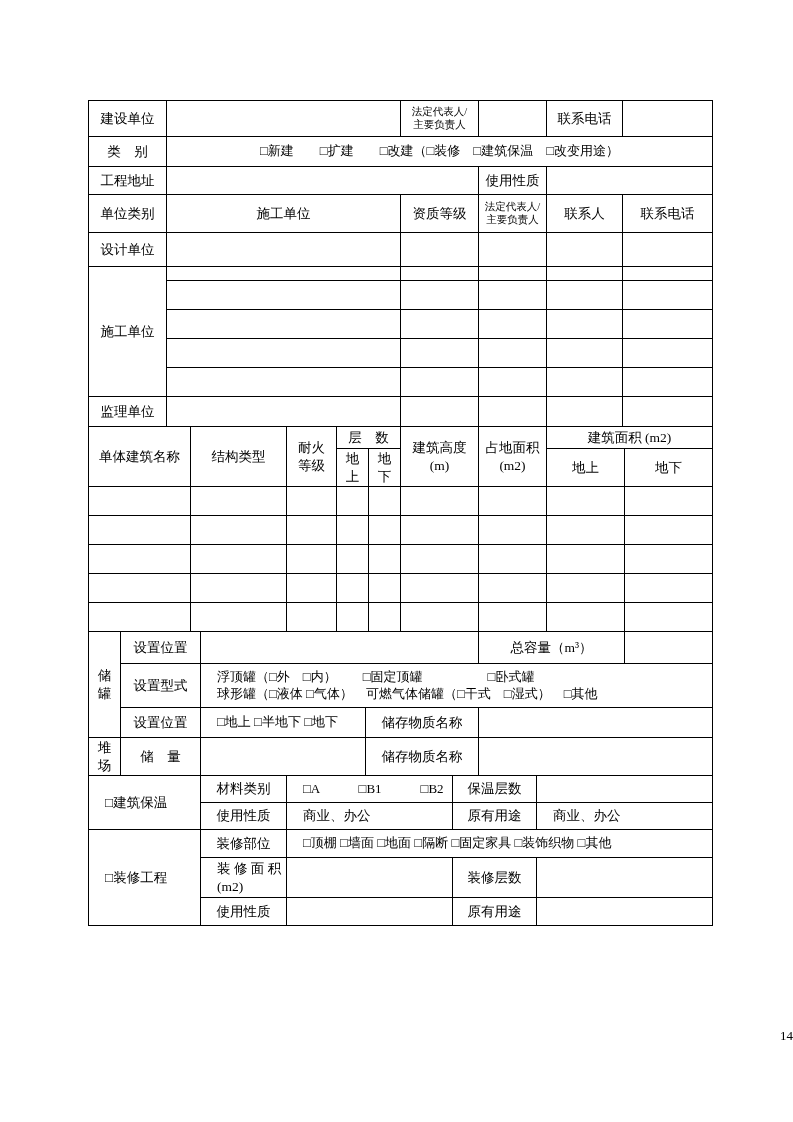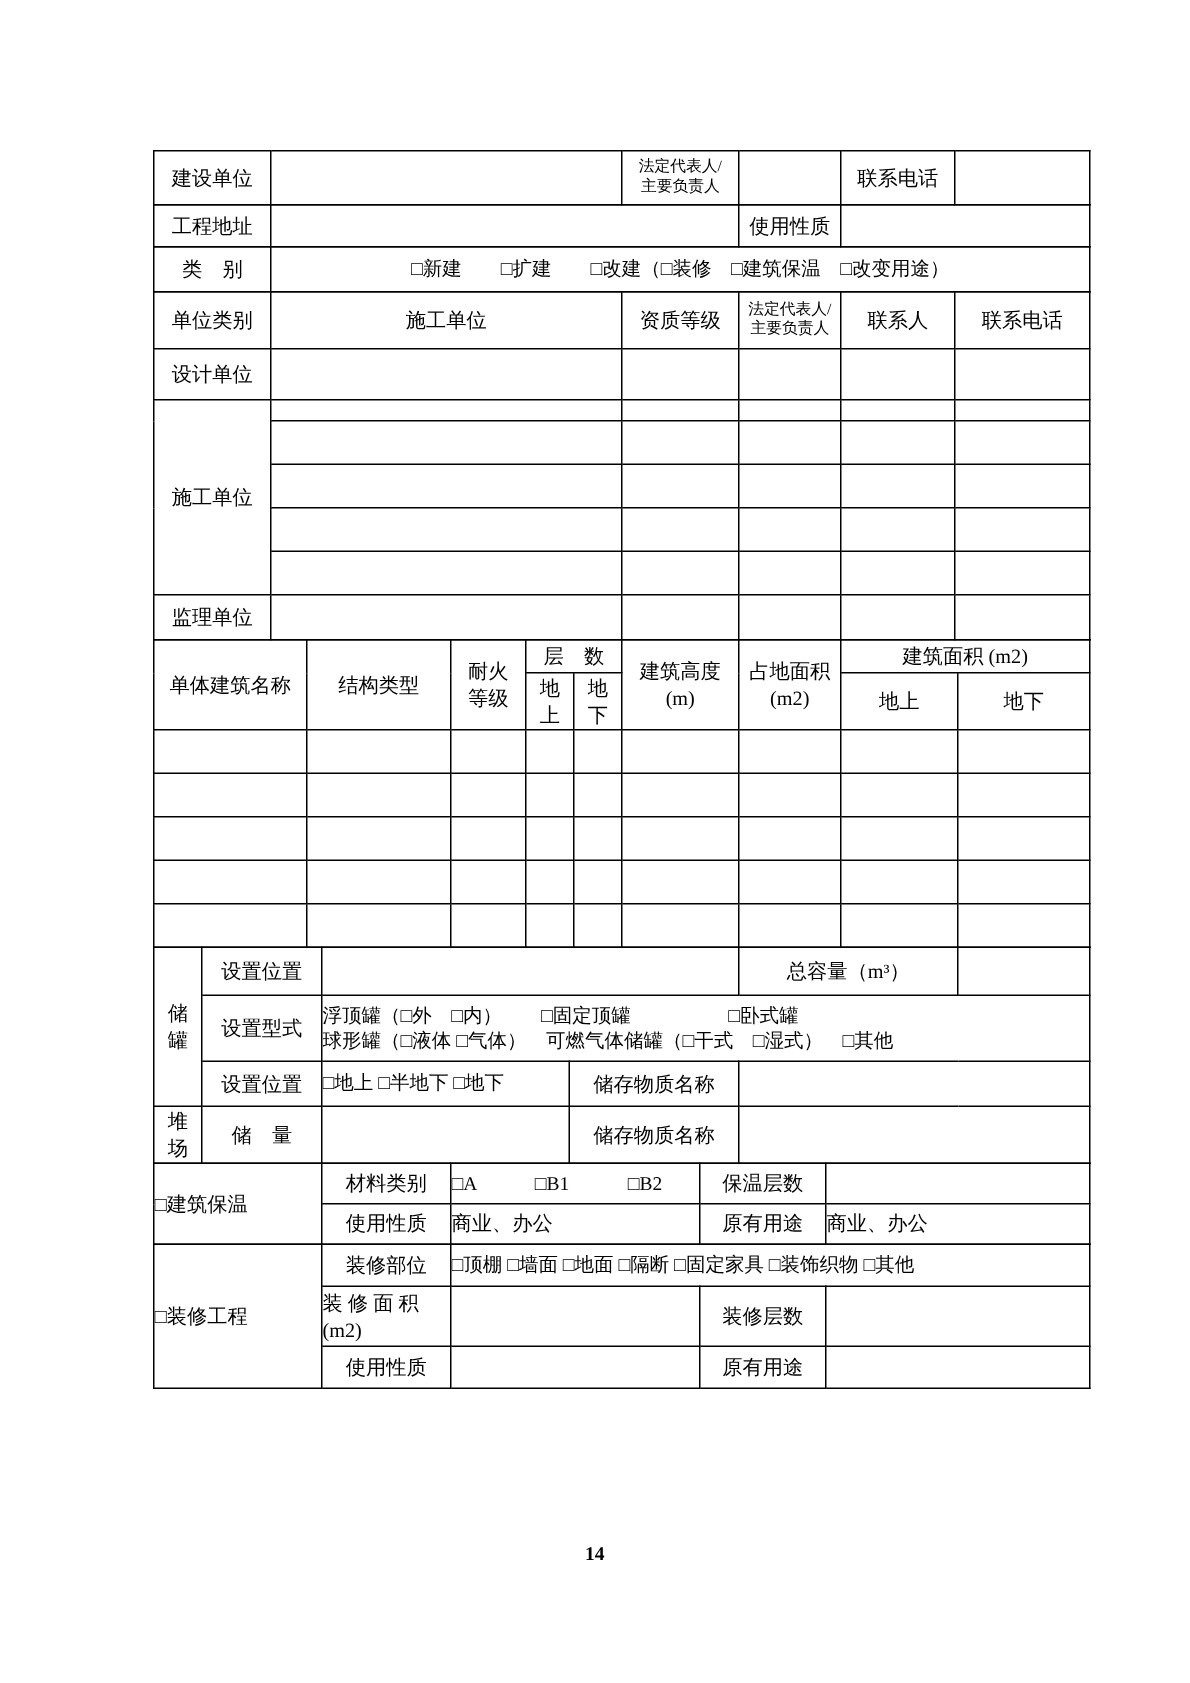--- a/index.html
+++ b/index.html
@@ -2,41 +2,40 @@
 <html><head>
 <meta charset="utf-8">
 <style>
   * { margin:0; padding:0; box-sizing:border-box; }
   html,body { background:#ffffff; }
   body {
     width:793px; height:1122px; position:relative;
     font-family:"Liberation Serif","DejaVu Serif",serif;
     color:#000;
   }
-  .sheet { position:absolute; left:88px; top:100px; width:624px;margin-left:14px; }
+  .sheet { position:absolute; left:88px; top:100px; width:624px; }
   table { border-collapse:collapse; table-layout:fixed; width:624px; margin-top:-1px; }
   .sheet table:first-child { margin-top:0; }
   td {
     border:1px solid #000;
     font-size:13.5px;
     text-align:center;
     vertical-align:middle;
     padding:1px 3px;
     white-space:pre-line;
     line-height:1.3;
     overflow:hidden;
   }
-  td.left { text-align:left; padding-left:0; }
+  td.left { text-align:left; padding-left:16px; }
   td.small { font-size:10.5px; line-height:1.15; }
   td.opts { font-size:13px; }
   .pagenum {
     position:absolute; top:1028px; left:0; width:793px;
-    text-align:center; font-size:13px;
+    text-align:right; font-size:13px;
     font-family:"Liberation Serif","DejaVu Serif",serif;
-    font-weight:bold;
   }
 </style>
 </head>
 <body>
 
 <div class="sheet">
 
   <table>
     <colgroup>
         <col style="width:78px">
@@ -55,43 +54,43 @@
       <td></td>
       <td>联系电话</td>
       <td></td>
     </tr>
   </tbody>
     </table>
 
   <table>
     <colgroup>
         <col style="width:78px">
+        <col style="width:546px">
+      </colgroup>
+    <tbody>
+        <tr style="height:30px">
+      <td>类　别</td>
+      <td class="opts">□新建　　□扩建　　□改建（□装修　□建筑保温　□改变用途）</td>
+    </tr>
+  </tbody>
+    </table>
+
+  <table>
+    <colgroup>
+        <col style="width:78px">
         <col style="width:312px">
         <col style="width:68px">
         <col style="width:166px">
       </colgroup>
     <tbody>
         <tr style="height:28px">
       <td>工程地址</td>
       <td></td>
       <td>使用性质</td>
       <td></td>
-    </tr>
-  </tbody>
-    </table>
-
-  <table>
-    <colgroup>
-        <col style="width:78px">
-        <col style="width:546px">
-      </colgroup>
-    <tbody>
-        <tr style="height:30px">
-      <td>类　别</td>
-      <td class="opts">□新建　　□扩建　　□改建（□装修　□建筑保温　□改变用途）</td>
     </tr>
   </tbody>
     </table>
 
 
   <table>
     <colgroup>
         <col style="width:78px">
         <col style="width:234px">
         <col style="width:78px">

